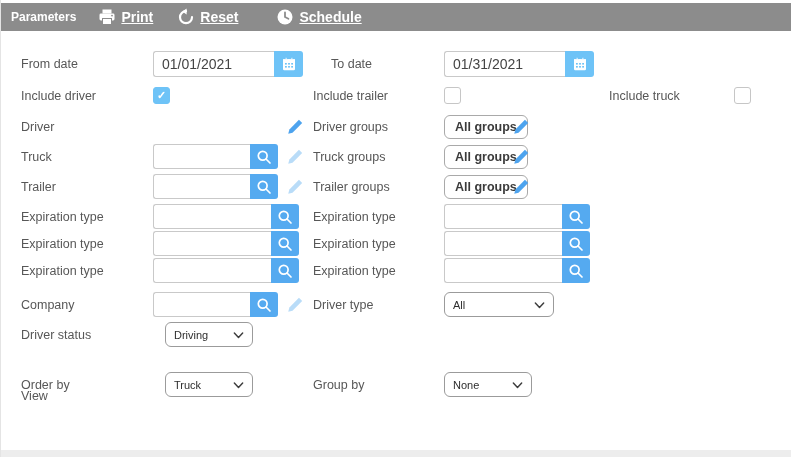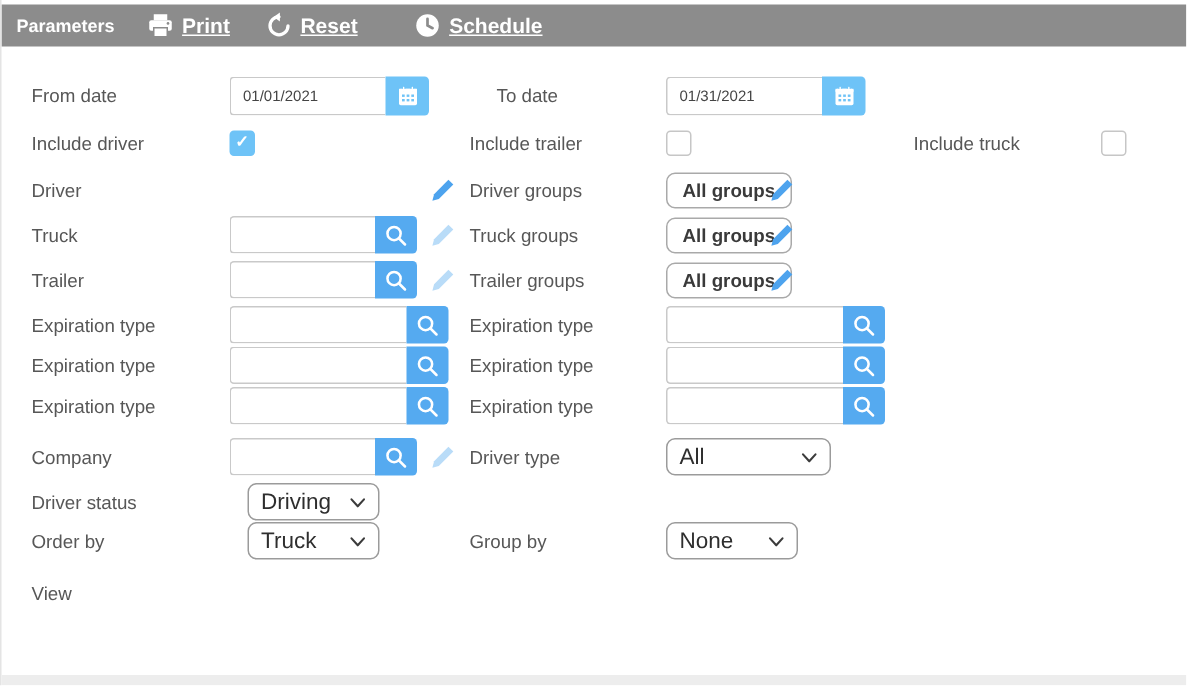--- a/index.html
+++ b/index.html
@@ -36,22 +36,22 @@
   }
   .w-std input { width:97px; } .w-exp input { width:118px; }
   .sbtn {
     width:28px; border:none; background:#55aaf0; border-radius:0 3px 3px 0;
     display:flex; align-items:center; justify-content:center; cursor:pointer; padding:0;
   }
   .sbtn svg { width:16px; height:16px; }
   
   .date-field { display:flex; height:26px; }
   .date-field input {
-    width:104px; height:26px; border:1px solid #c9c9c9; border-right:none;
-    border-radius:3px 0 0 3px; padding:0 8px; font-size:10px; color:#444;
+    width:121px; height:26px; border:1px solid #c9c9c9; border-right:none;
+    border-radius:3px 0 0 3px; padding:0 8px; font-size:14px; color:#444;
     font-family:"Liberation Sans", sans-serif; outline:none;
   }
   .calbtn {
     width:29px; border:none; background:#6ec3f7; border-radius:0 3px 3px 0;
     display:flex; align-items:center; justify-content:center; cursor:pointer; padding:0;
   }
   .calbtn svg { width:16px; height:16px; }
   
   .pencil { position:absolute; top:4px; width:18px; height:18px; color:#4da3ee; cursor:pointer; }
   .pencil svg { width:18px; height:18px; display:block; }
@@ -71,21 +71,21 @@
     border-radius:3px; background:#fff; cursor:pointer;
     display:flex; align-items:center; justify-content:center;
   }
   .checkbox .check { display:none; color:#fff; font-size:11px; font-weight:bold; line-height:1; }
   .checkbox.checked { background:#6ec3f7; border-color:#6ec3f7; }
   .checkbox.checked .check { display:block; }
   
   .select {
     position:absolute; height:25px; border:1px solid #9b9b9b; border-radius:6px;
     background:#fff; display:flex; align-items:center; justify-content:space-between;
-    padding:0 7px 0 8px; color:#2e2e2e; cursor:pointer; font-size:15px;
+    padding:0 7px 0 8px; color:#2e2e2e; cursor:pointer; font-size:11px;
   }
   .select .chev { width:13px; height:10px; margin-left:6px; flex:none; }
   .sel-2 { left:152px;margin-left:12px; } .sel-4 { left:443px; }
   
   .bottom-bar { position:absolute; left:0; right:0; bottom:0; height:7px; background:#ededed; }
   .hidden-defs { position:absolute; width:0; height:0; overflow:hidden; }
 </style>
 </head>
 <body>
 
@@ -342,21 +342,21 @@
   <div class="row" style="top:322px">
     <span class="lbl c1">Driver status</span>
     <div class="select sel-2" style="width:88px">
       <span>Driving</span>
       <svg class="chev">
           <use href="#i-chevron"></use>
         </svg>
     </div>
   </div>
 
-  <div class="row" style="top:348px">
+  <div class="row" style="top:372px">
     <span class="lbl c1">Order by</span>
     <div class="select sel-2" style="width:88px">
       <span>Truck</span>
       <svg class="chev">
           <use href="#i-chevron"></use>
         </svg>
     </div>
     <span class="lbl c3">Group by</span>
     <div class="select sel-4" style="width:88px">
       <span>None</span>

